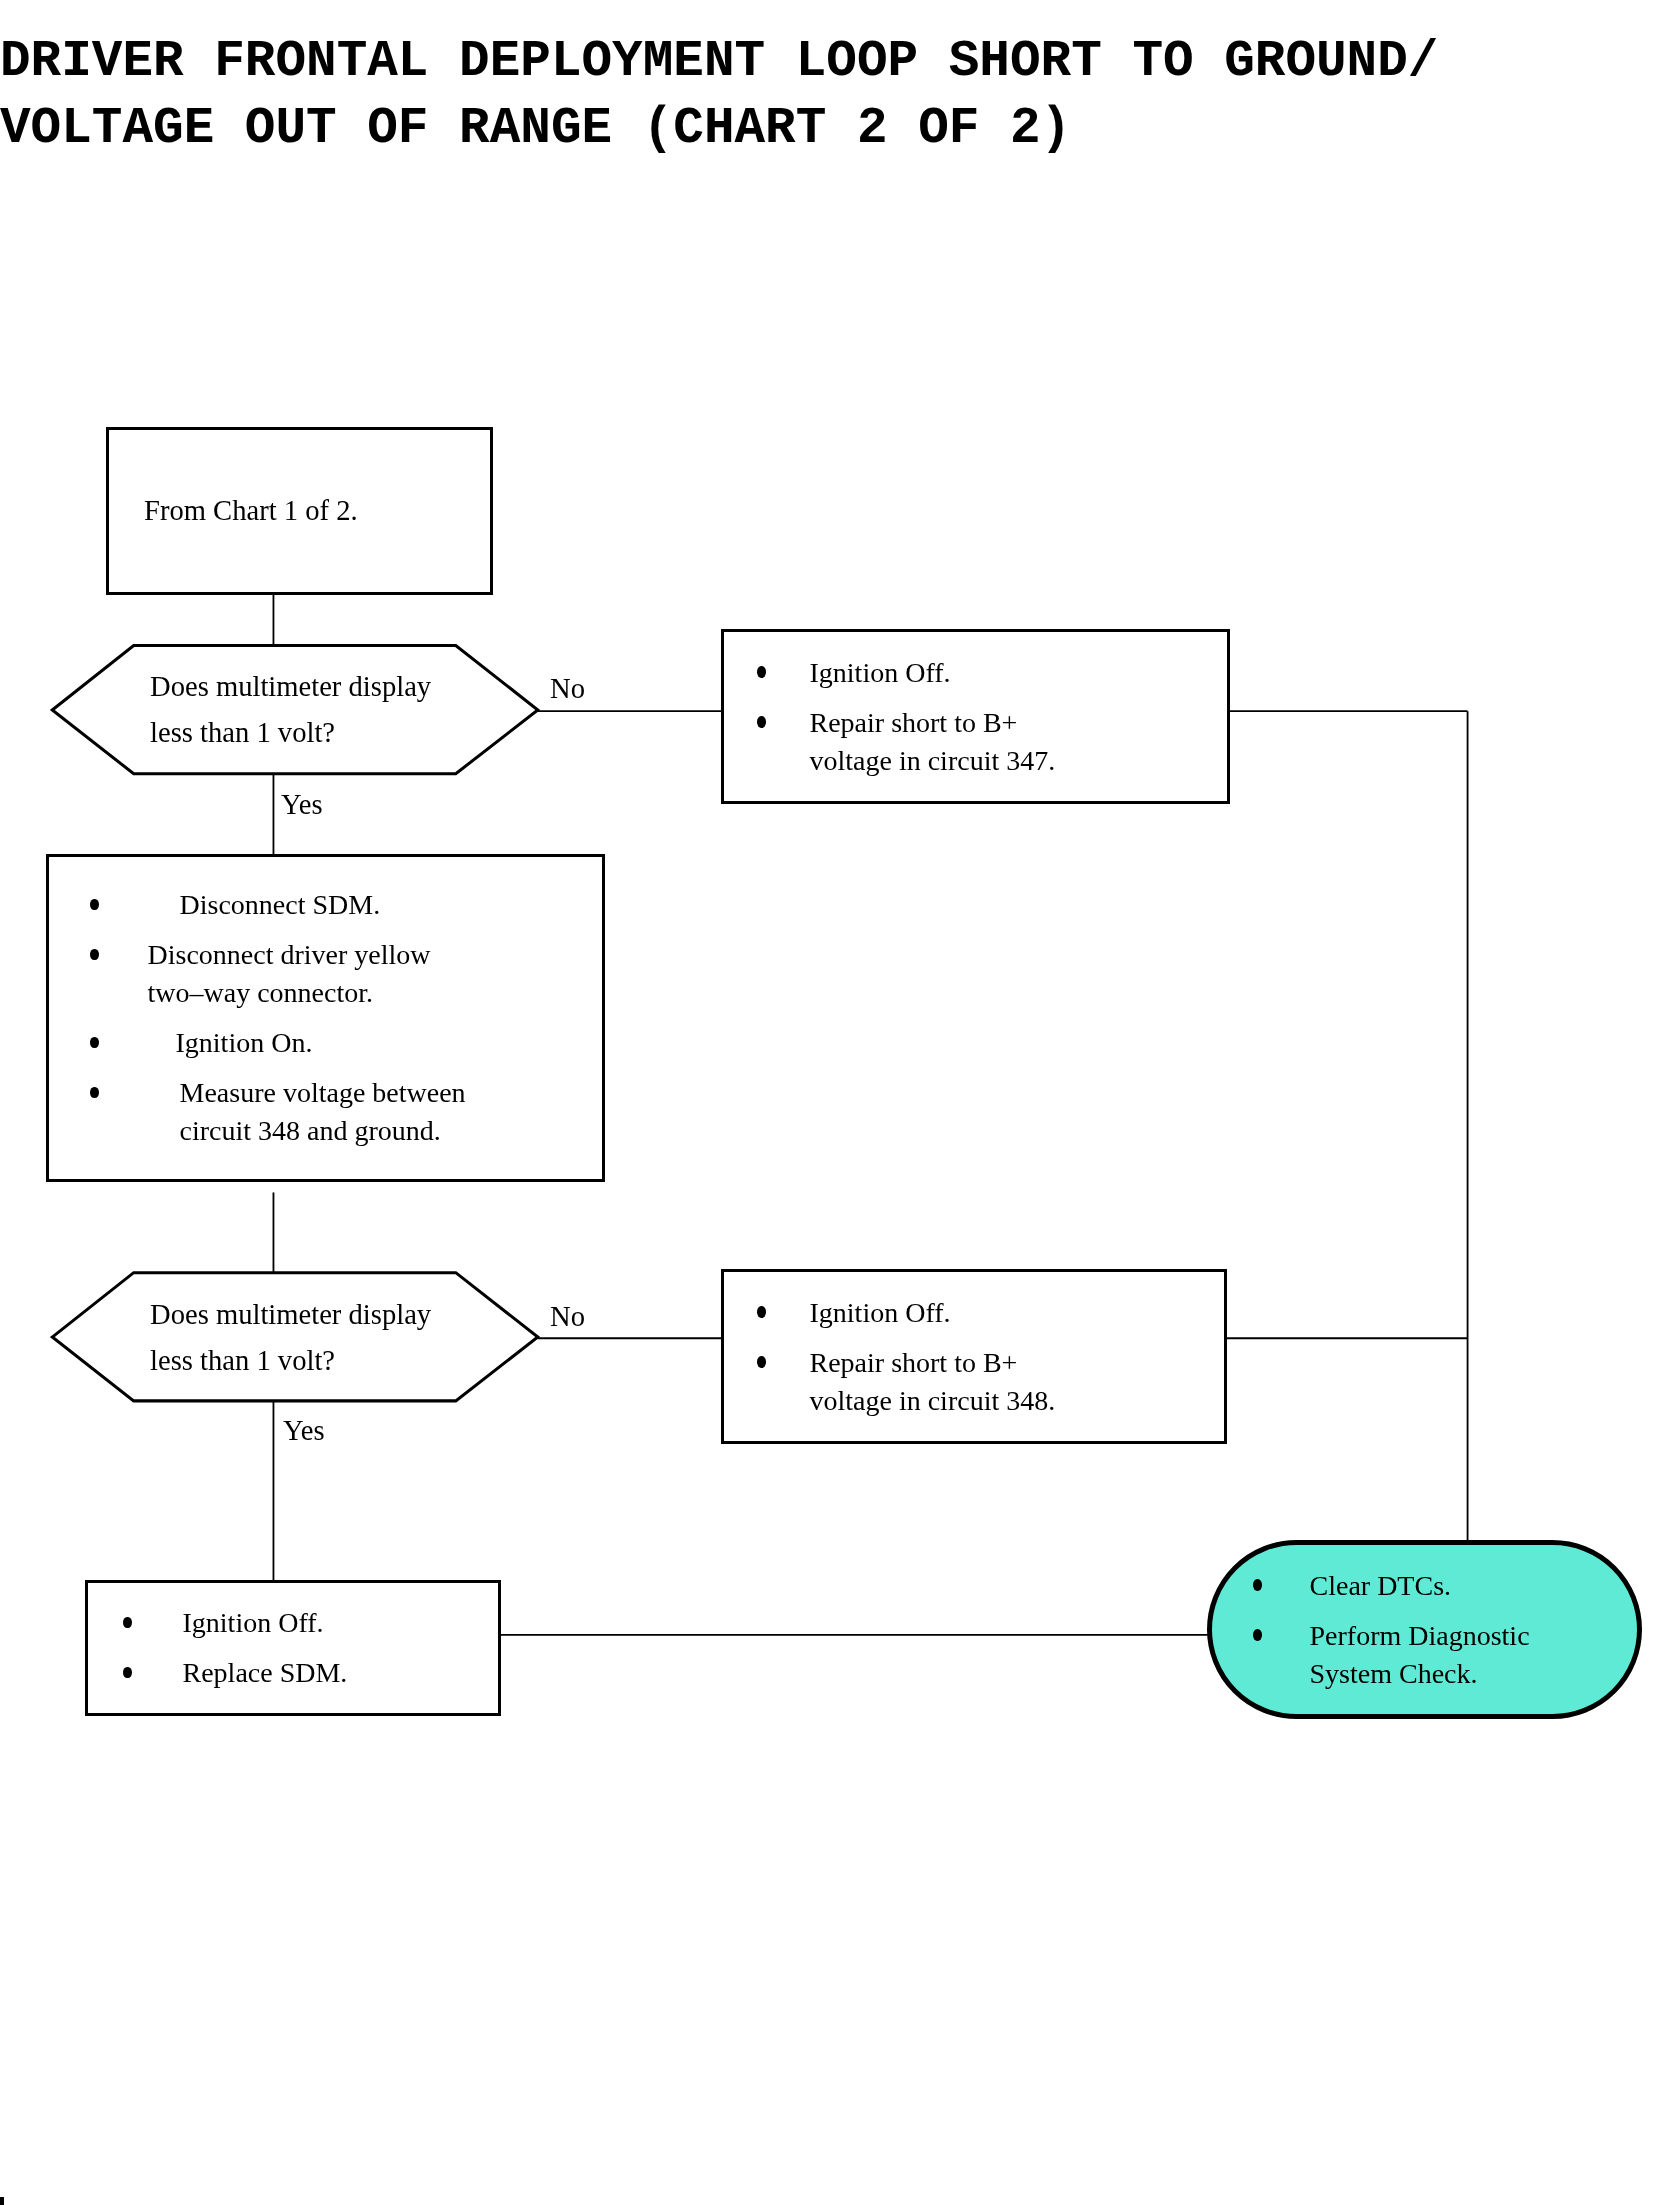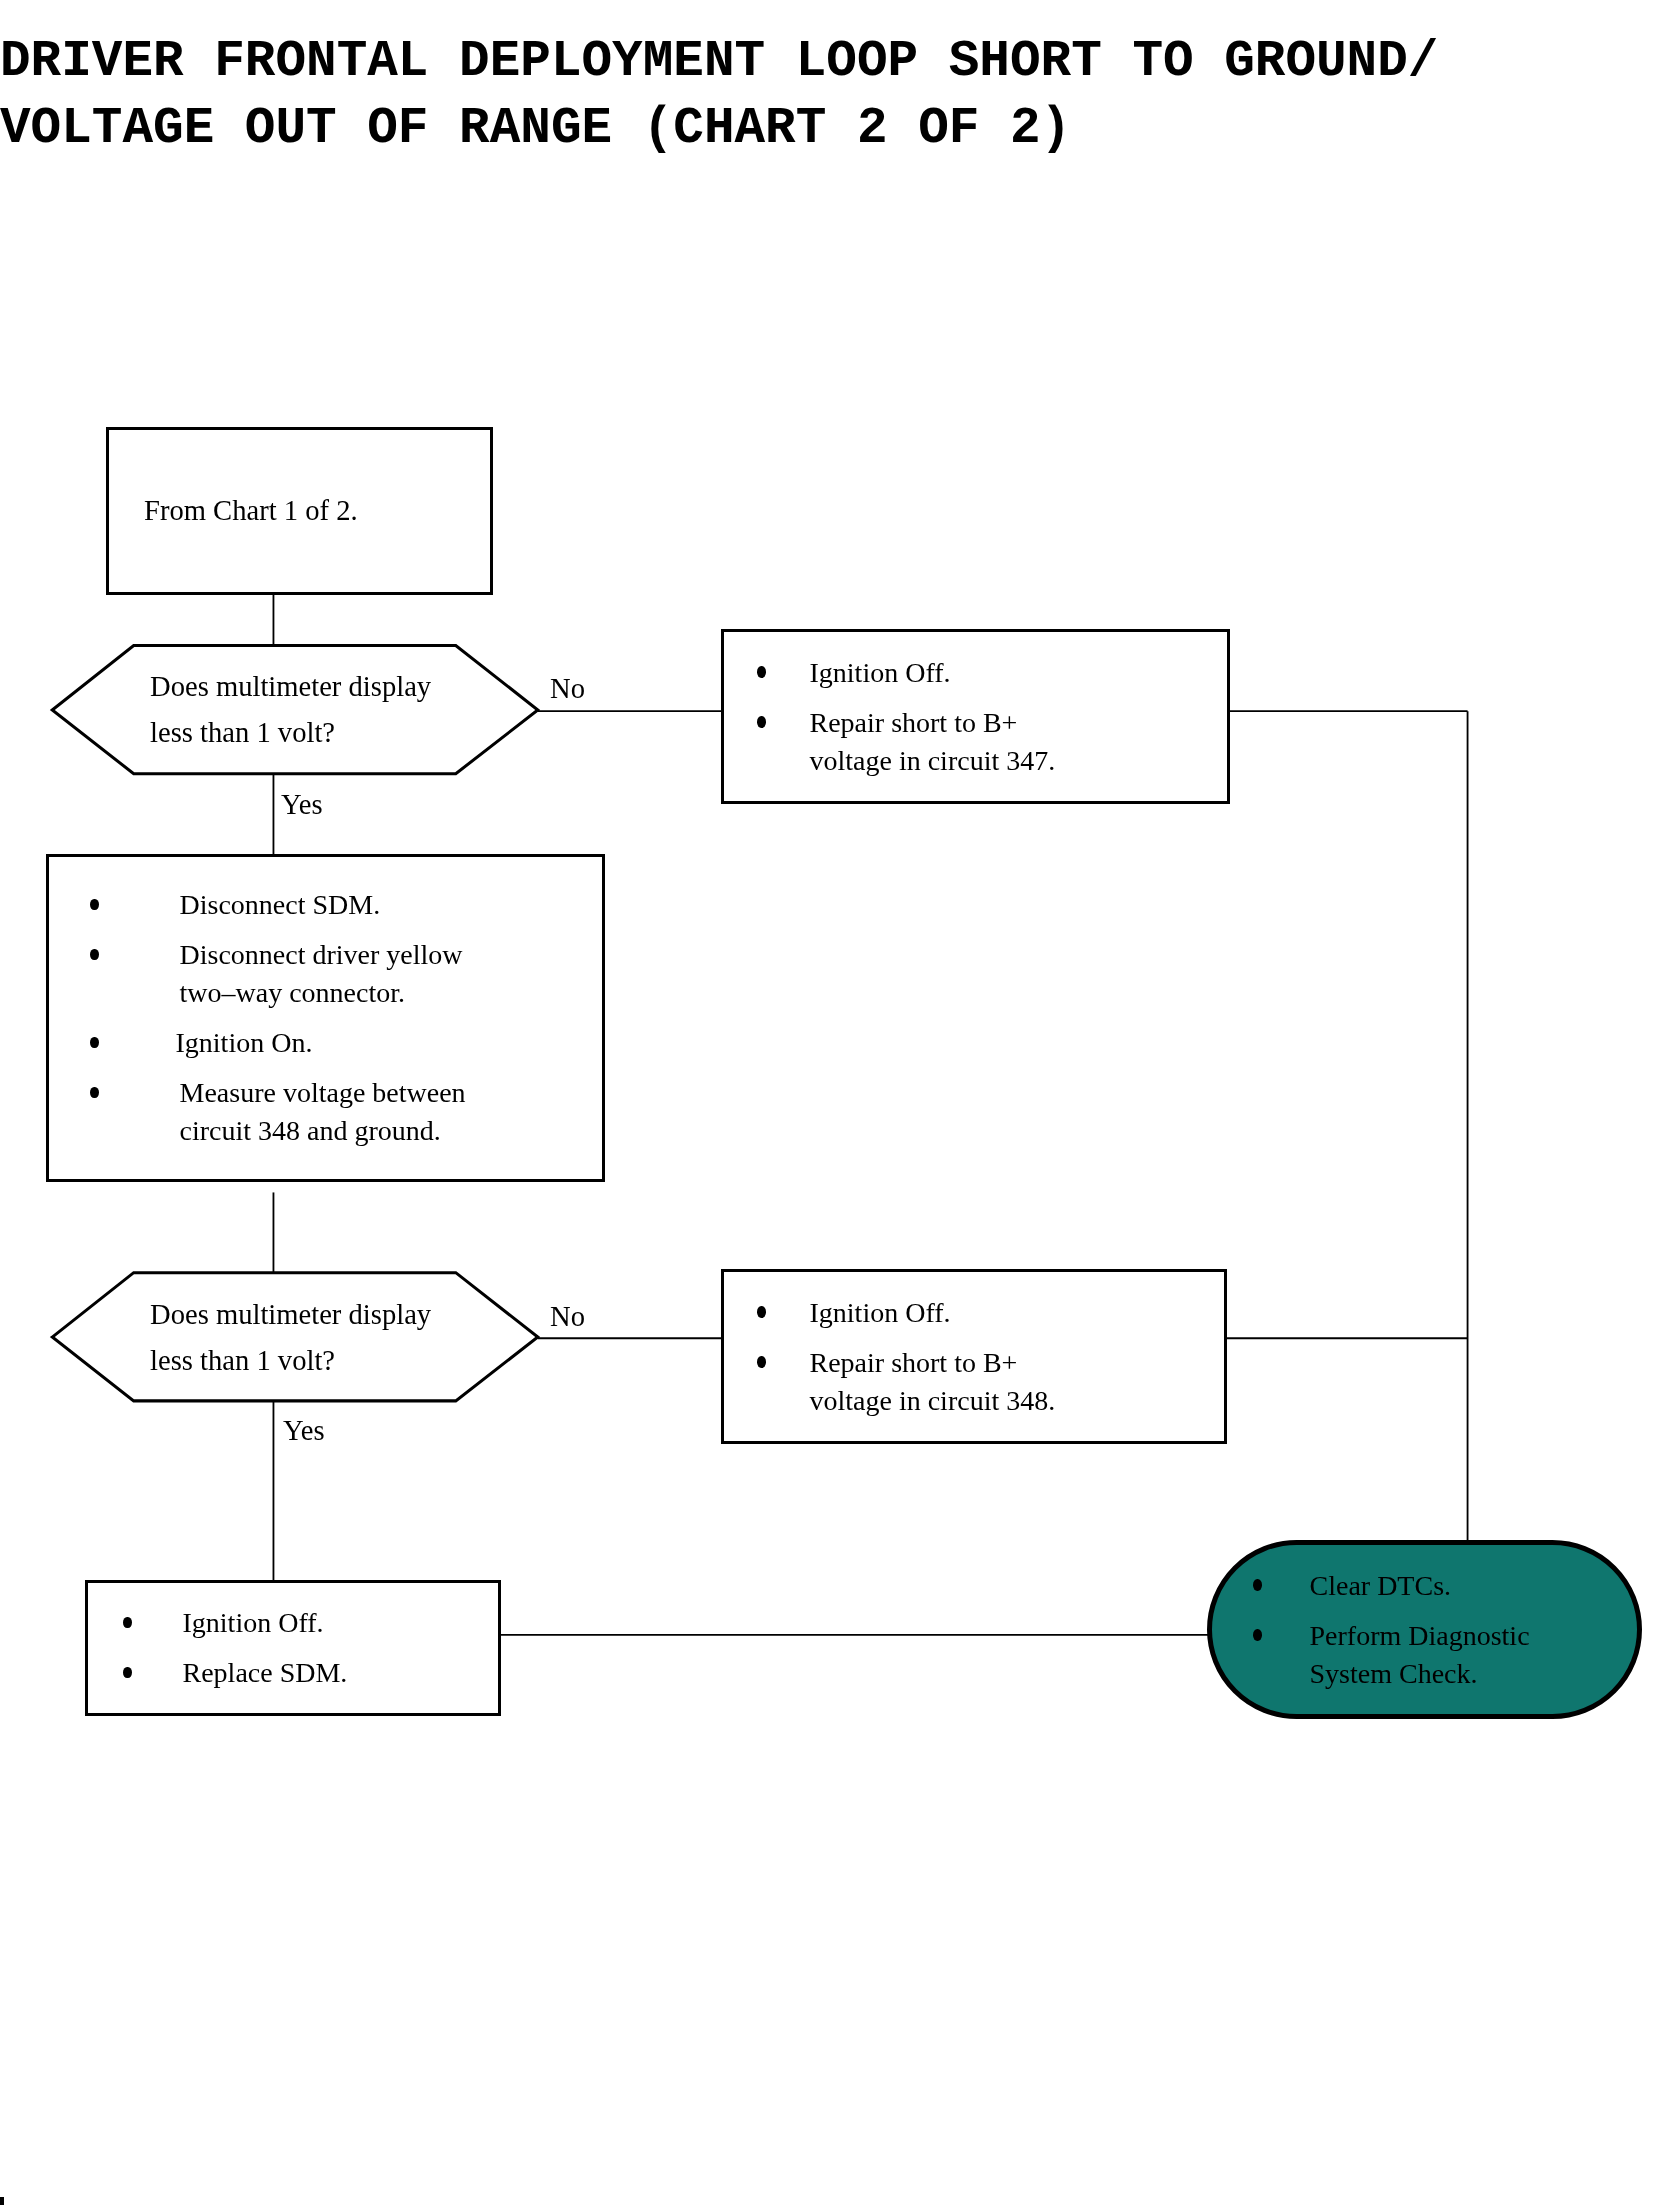--- a/index.html
+++ b/index.html
@@ -67,21 +67,21 @@
     line-height: 46px;
     white-space: pre-line;
   }
   .branch-label {
     position: absolute;
     font-size: 28.6px;
     line-height: 34px;
   }
   .terminal-box {
     position: absolute;
-    background: #0f766e;
+    background: #5eead4;
     border: 5.5px solid #000000;
     border-radius: 91px;
     box-sizing: border-box;
     display: flex;
     flex-direction: column;
     justify-content: center;
   }
   .artifact {
     position: absolute;
     background: #000000;
@@ -147,21 +147,21 @@
   </div>
 
   <div class="node" style="left:46px; top:854px; width:559px; height:328px; padding-left:41px; padding-right:18px;">
     <div class="bullets">
       <div class="bullet-row">
         <span class="bullet-dot"></span>
         <span class="bullet-text" style="margin-left:81px;">Disconnect SDM.</span>
       </div>
       <div class="bullet-row">
         <span class="bullet-dot"></span>
-        <span class="bullet-text" style="margin-left:81px;font-family:Liberation Serif, serif;">Disconnect driver yellow
+        <span class="bullet-text" style="margin-left:49px;font-family:Liberation Serif, serif;">Disconnect driver yellow
 two–way connector.</span>
       </div>
       <div class="bullet-row">
         <span class="bullet-dot"></span>
         <span class="bullet-text" style="margin-left:77px;">Ignition On.</span>
       </div>
       <div class="bullet-row">
         <span class="bullet-dot"></span>
         <span class="bullet-text" style="margin-left:81px;">Measure voltage between
 circuit 348 and ground.</span>

